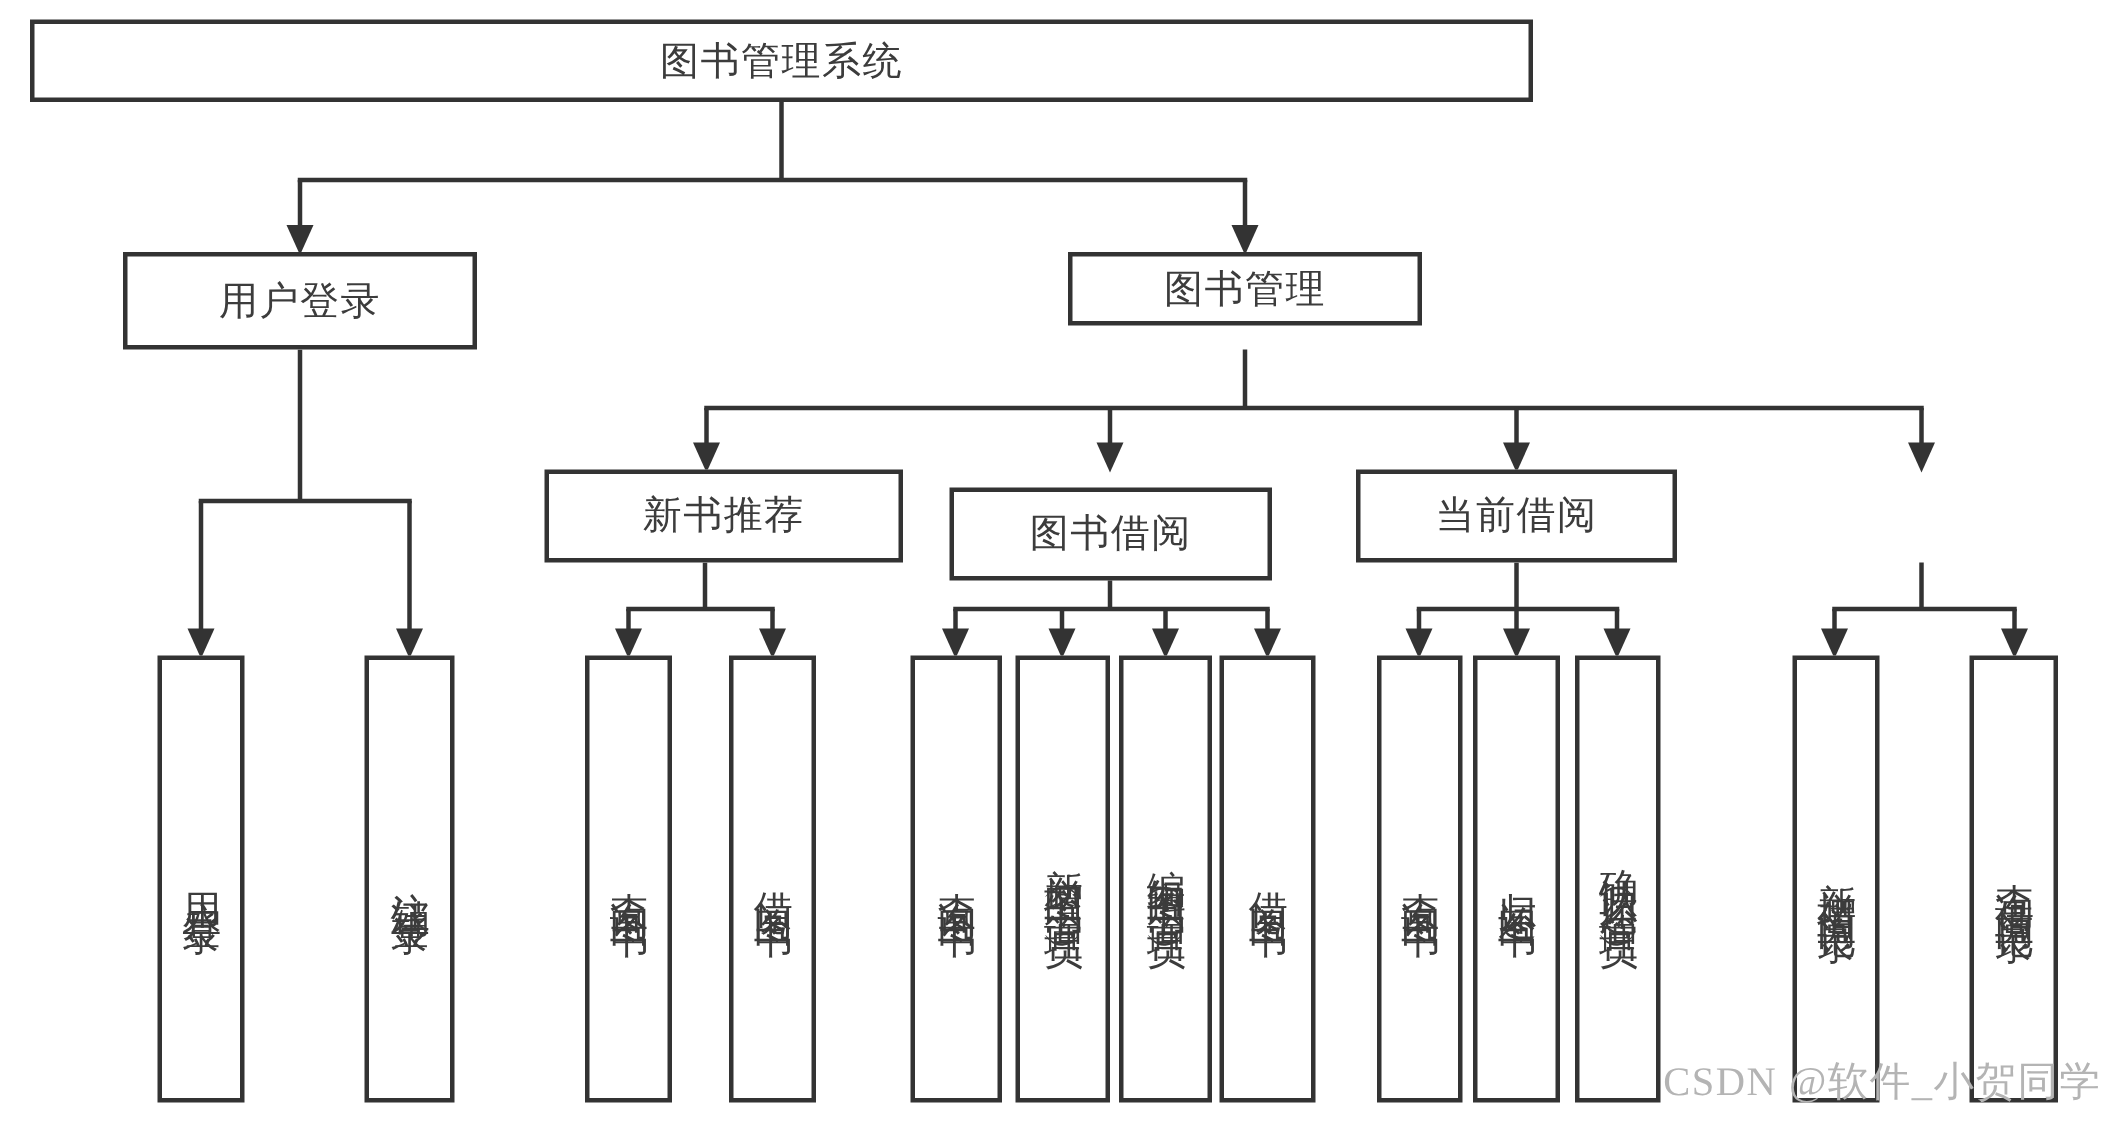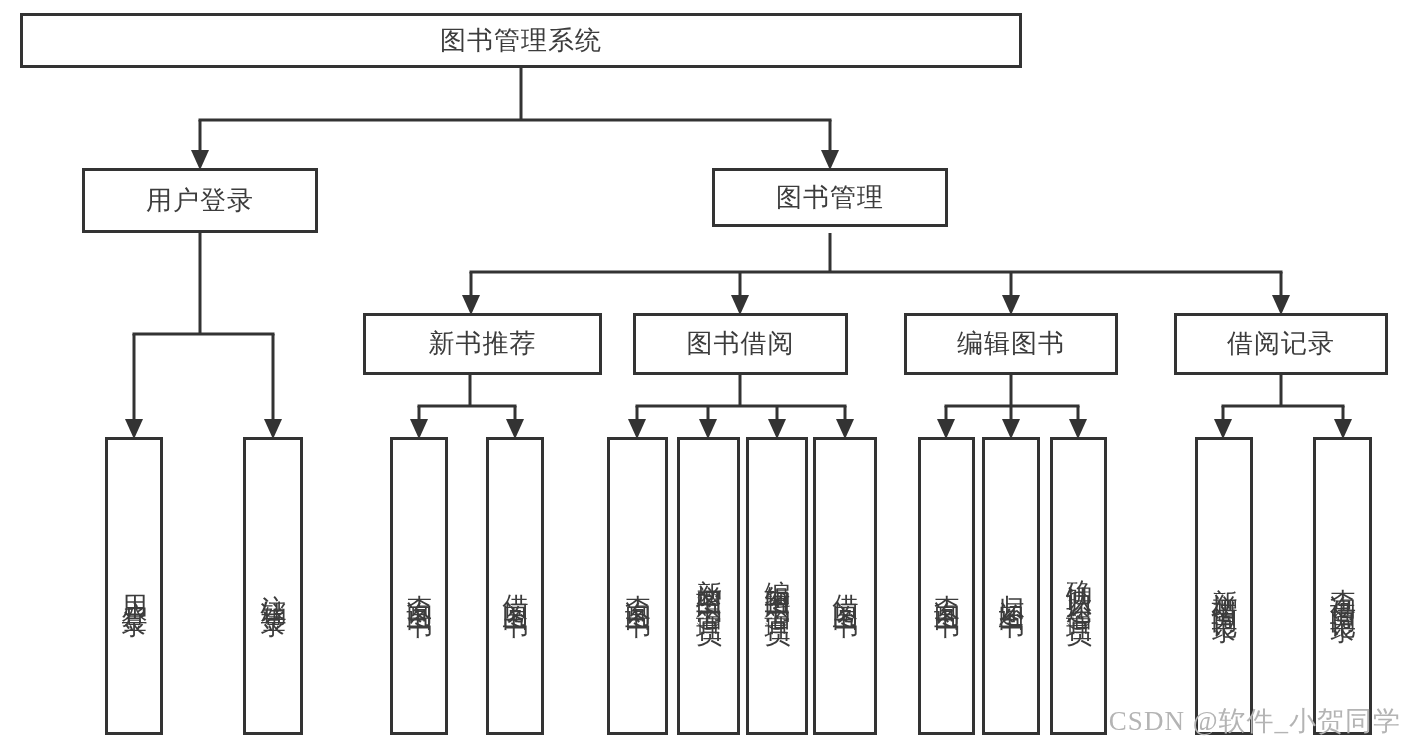--- a/index.html
+++ b/index.html
@@ -121,26 +121,25 @@
       <polygon points="1002,419 1020,419 1011,439"></polygon>
       <polygon points="1069,419 1087,419 1078,439"></polygon>
       <polygon points="1214,419 1232,419 1223,439"></polygon>
       <polygon points="1334,419 1352,419 1343,439"></polygon>
     </g>
   </svg>
 
   <div class="node h" style="left:20px; top:13px; width:1002px; height:55px;">图书管理系统</div>
 
   <div class="node h" style="left:82px; top:168px; width:236px; height:65px;">用户登录</div>
-  <div class="node h" style="left:712px; top:168px; width:236px; height:59px;">图书管理</div>
+  <div class="node h" style="left:712px; top:168px; width:236px; height:49px;">图书管理</div>
 
   <div class="node h" style="left:363px; top:313px; width:239px; height:62px;">新书推荐</div>
-  <div class="node h" style="left:633px; top:313px; width:215px; height:62px;">图书借阅</div>
-  <div class="node h" style="left:904px; top:313px; width:214px; height:62px;">编辑图书</div>
-  <div class="node h" style="left:1174px; top:313px; width:214px; height:62px;">借阅记录</div>
+  <div class="node h" style="left:633px; top:325px; width:215px; height:62px;">图书借阅</div>
+  <div class="node h" style="left:904px; top:313px; width:214px; height:62px;">当前借阅</div>
 
   <div class="node v" style="left:105px; top:437px; width:58px; height:298px;">用户登录</div>
   <div class="node v" style="left:243px; top:437px; width:60px; height:298px;">注销登录</div>
 
   <div class="node v" style="left:390px; top:437px; width:58px; height:298px;">查询图书</div>
   <div class="node v" style="left:486px; top:437px; width:58px; height:298px;">借阅图书</div>
 
   <div class="node v" style="left:607px; top:437px; width:61px; height:298px;">查询图书</div>
   <div class="node v" style="left:677px; top:437px; width:63px; height:298px;">新增图书（管理员）</div>
   <div class="node v" style="left:746px; top:437px; width:62px; height:298px;">编辑图书（管理员）</div>

